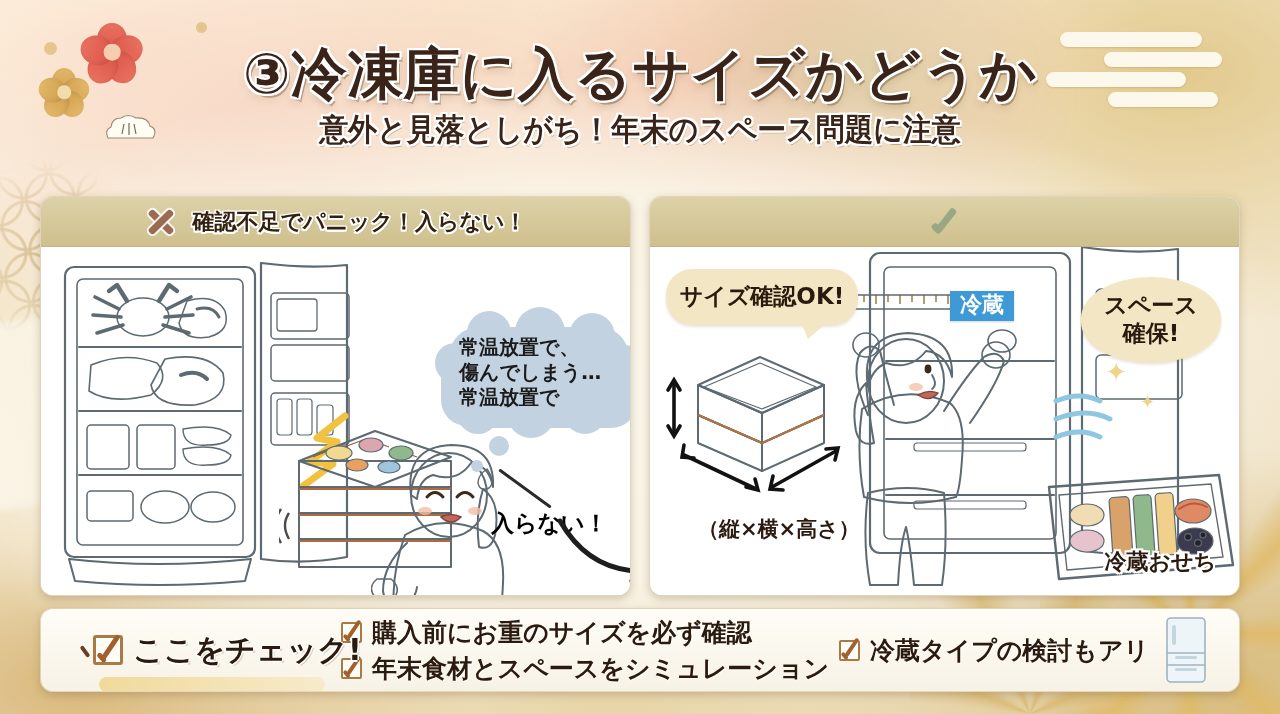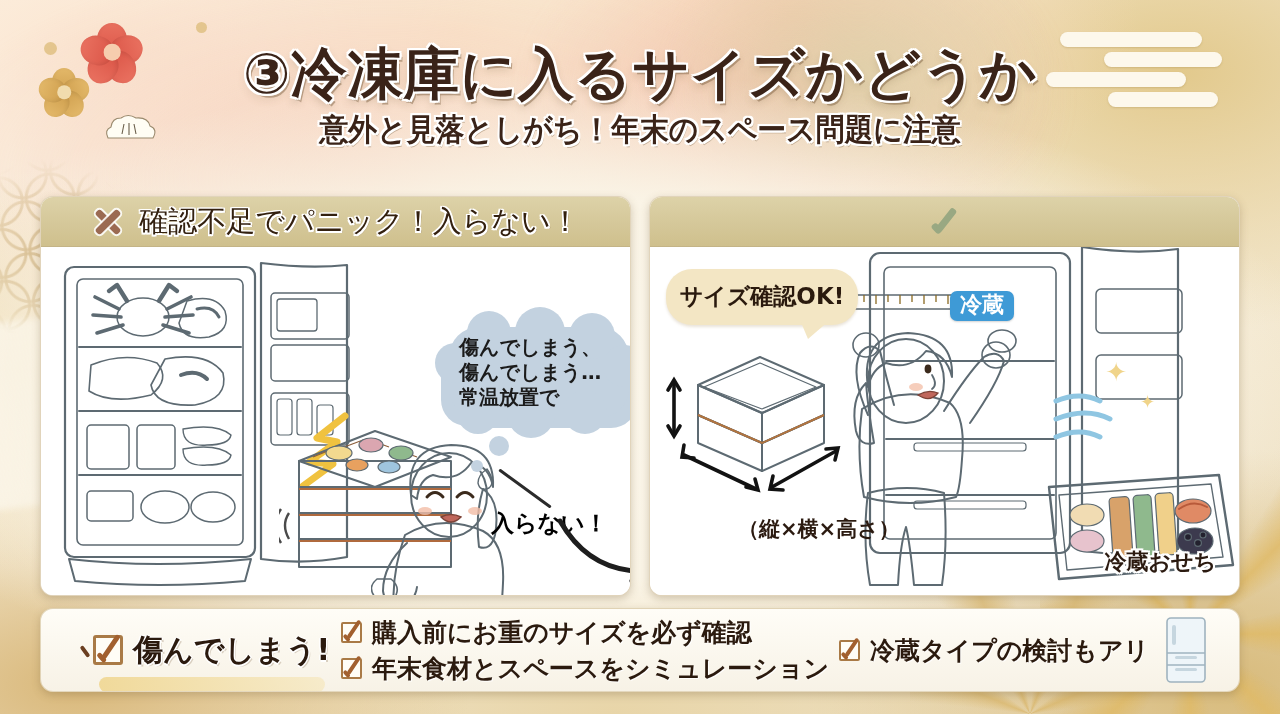--- a/index.html
+++ b/index.html
@@ -165,21 +165,21 @@
     display:flex; flex-direction:column;
     border:1px solid rgba(195,170,120,.5);
   }
   .panel-head{
     height:50px; flex:none;
     background:linear-gradient(180deg,#ddd2a8 0%, #d5c89a 52%, #cfc08d 100%);
     display:flex; align-items:center; justify-content:center; gap:14px;
     border-bottom:1px solid rgba(150,125,75,.35);
   }
   .panel-head .ht{
-    font-size:29px; font-weight:normal; color:#33200f;
+    font-size:22px; font-weight:bold; color:#33200f;
     text-shadow:1.5px 0 0 #fff,-1.5px 0 0 #fff,0 1.5px 0 #fff,0 -1.5px 0 #fff,
                 1.5px 1.5px 0 #fff,-1.5px 1.5px 0 #fff,1.5px -1.5px 0 #fff,-1.5px -1.5px 0 #fff,
                 2px 2px 0 rgba(120,92,60,.35);
     white-space:nowrap;
     text-align:center;
   }
   .mark{ width:34px; height:34px; flex:none; position:relative; }
   .mark.x::before,.mark.x::after{
     content:""; position:absolute; left:50%; top:50%; width:31px; height:7px;
     background:#9b6a52; border-radius:3px;
@@ -220,21 +220,21 @@
   .bubble-cream{
     position:absolute; background:#f3e6c4; border-radius:26px;
     box-shadow:0 2px 3px rgba(150,120,70,.2);
   }
   .bubble-cream .bt{
     font-size:23px; font-weight:bold; color:#2a1a0e; line-height:1.2; white-space:nowrap;
     text-align:center;
   }
 
   .badge-cool{
-    position:absolute; background:#3e9ad6; color:#fff; border-radius:7px;
+    position:absolute; background:#3e9ad6; color:#fff; border-radius:0;
     font-size:22px; font-weight:bold; padding:3px 10px 5px; line-height:1;
     box-shadow:0 1px 2px rgba(0,0,0,.18);
   }
 
   .dimlabel{
     position:absolute; font-size:21px; font-weight:bold; color:#2b1a10; white-space:nowrap;
   }
 
   .outlabel{
     position:absolute; font-size:22px; font-weight:bold; color:#2b1a10; white-space:nowrap;
@@ -460,21 +460,21 @@
         <div class="lobe" style="left:18px; top:-16px; width:44px; height:44px;"></div>
         <div class="lobe" style="left:66px; top:-20px; width:50px; height:50px;"></div>
         <div class="lobe" style="left:120px; top:-14px; width:46px; height:46px;"></div>
         <div class="lobe" style="right:-16px; top:18px; width:42px; height:42px;"></div>
         <div class="lobe" style="left:8px; bottom:-16px; width:42px; height:42px;"></div>
         <div class="lobe" style="left:58px; bottom:-20px; width:48px; height:48px;"></div>
         <div class="lobe" style="left:114px; bottom:-16px; width:44px; height:44px;"></div>
         <div class="lobe" style="left:40px; bottom:-38px; width:20px; height:20px;"></div>
         <div class="lobe" style="left:22px; bottom:-54px; width:12px; height:12px;"></div>
         <div style="position:relative; z-index:3;">
-          <div class="tl">傷んでしまう、</div>
+          <div class="tl">常温放置で、</div>
           <div class="tl">傷んでしまう…</div>
           <div class="tl">常温放置で</div>
         </div>
       </div>
 
       <div class="leadline" style="left:452px; top:240px; width:64px; transform:rotate(36deg);"></div>
       <div class="cry" style="left:450px; top:262px;">
         <div>入らない！</div>
       </div>
 
@@ -567,21 +567,21 @@
           <path d="M86 140 L98 143 L95 132"></path>
         </g>
 
         <g stroke="#121212" stroke-width="3.6" fill="none" stroke-linecap="round">
           <path d="M112 140 L176 104"></path>
           <path d="M113 129 L110 142 L123 143"></path>
           <path d="M166 102 L178 101 L175 113"></path>
         </g>
       </svg>
 
-      <div class="dimlabel" style="left:48px; top:268px;margin-left:40px;">（縦×横×高さ）</div>
+      <div class="dimlabel" style="left:48px; top:268px;">（縦×横×高さ）</div>
 
       <div class="badge-cool" style="left:300px; top:44px;">冷蔵</div>
 
       <svg style="position:absolute; right:-4px; bottom:-8px; width:210px; height:150px;" viewBox="0 0 210 150">
         <path d="M16 34 L186 22 L200 112 L26 126 Z" fill="#7d5a3c" class="ink" stroke="#4a3626" stroke-width="2.4"></path>
         <path d="M26 42 L178 31 L190 104 L34 117 Z" fill="#f6eddc" class="ink" stroke="#5c452f" stroke-width="1.4"></path>
         <g class="ink" stroke="#5c452f" stroke-width="1.2">
           <ellipse cx="54" cy="62" rx="17" ry="11" fill="#f1dcb3"></ellipse>
           <ellipse cx="54" cy="88" rx="17" ry="11" fill="#e7c3cd"></ellipse>
           <rect x="78" y="44" width="20" height="62" rx="4" fill="#d8a26a" transform="rotate(-4 88 75)"></rect>
@@ -601,36 +601,40 @@
       <div class="sparkle" style="right:112px; top:112px;">✦</div>
       <div class="sparkle" style="right:84px; top:146px; font-size:18px;">✦</div>
 
       <div class="bubble-cream" style="left:16px; top:22px; width:192px; height:56px; display:flex; align-items:center; justify-content:center;">
         <div class="bt">サイズ確認OK!</div>
         <svg style="position:absolute; right:26px; bottom:-15px; width:34px; height:20px;" viewBox="0 0 34 20">
           <path d="M2 0 L32 0 L10 19 Z" fill="#f3e6c4"></path>
         </svg>
       </div>
 
+      <div class="bubble-cream" style="right:18px; top:30px; width:140px; height:86px; border-radius:50%/48%; display:flex; flex-direction:column; align-items:center; justify-content:center;">
+        <div class="bt">スペース</div>
+        <div class="bt">確保!</div>
+      </div>
 
     </div>
   </div>
 </div>
 
 <div class="checkbar">
 
   <div class="cb-left">
     <div class="hl"></div>
     <div class="flash">
         <i></i>
         <i></i>
         <i></i>
       </div>
     <div class="cbx"></div>
-    <div class="cb-head">傷んでしまう!</div>
+    <div class="cb-head">ここをチェック!</div>
   </div>
 
   <div class="cb-mid">
     <div class="cb-item">
       <div class="cbx-sm"></div>
       <div class="txt">購入前にお重のサイズを必ず確認</div>
     </div>
     <div class="cb-item">
       <div class="cbx-sm"></div>
       <div class="txt">年末食材とスペースをシミュレーション</div>

